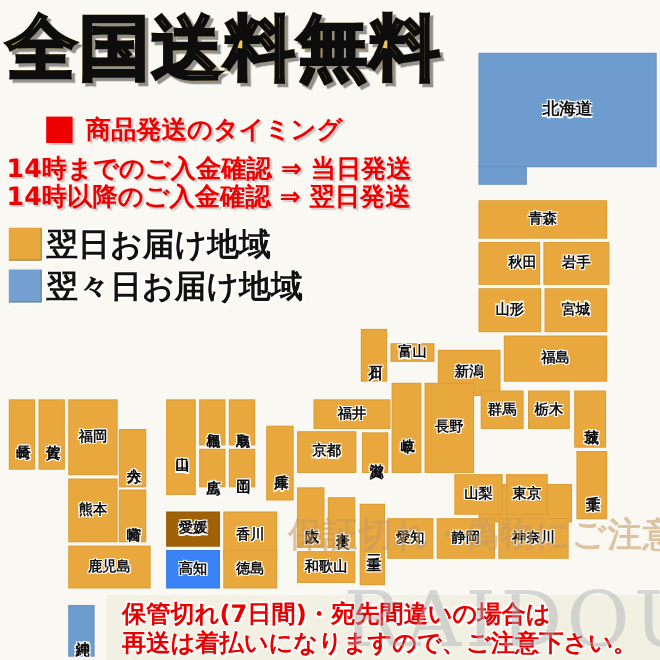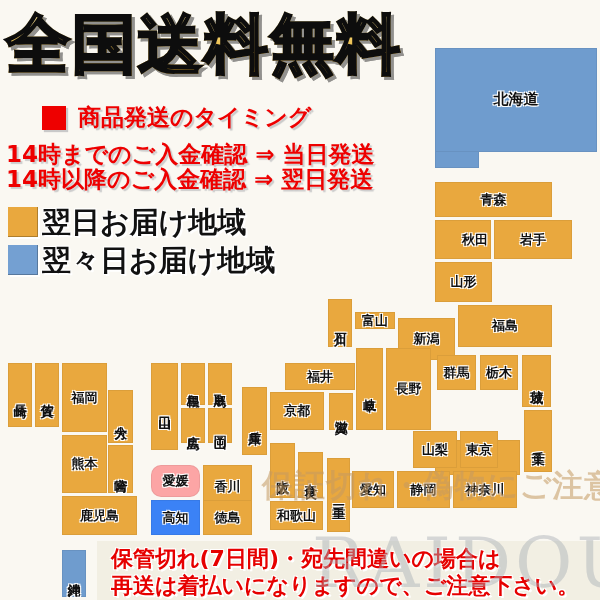--- a/index.html
+++ b/index.html
@@ -109,26 +109,29 @@
       <div class="shape" style="left: 435px; top: 150px; width: 44px; height: 18px; background: rgb(111, 156, 206);"></div>
       <div class="blk" style="left: 435px; top: 48px; width: 162px; height: 104px; background: rgb(111, 156, 206); font-size: 15px;">
         <span>北海道</span>
       </div>
       <div class="blk" style="left: 435px; top: 182px; width: 117px; height: 35px; background: rgb(233, 168, 62);">
         <span>青森</span>
       </div>
       <div class="blk" style="left: 435px; top: 220px; width: 56px; height: 39px; background: rgb(233, 168, 62); padding-left: 24px;">
         <span>秋田</span>
       </div>
-      <div class="blk" style="left: 494px; top: 220px; width: 78px; height: 39px; background: rgb(233, 168, 62);">
+      <div class="blk" style="left: 494px; top: 220px; width: 60px; height: 39px; background: rgb(233, 168, 62);">
         <span>岩手</span>
       </div>
       <div class="blk" style="left: 435px; top: 262px; width: 57px; height: 40px; background: rgb(233, 168, 62);">
         <span>山形</span>
       </div>
+      <div class="blk" style="left: 495px; top: 262px; width: 57px; height: 40px; background: rgb(233, 168, 62);">
+        <span>宮城</span>
+      </div>
       <div class="blk" style="left: 398px; top: 318px; width: 57px; height: 42px; background: rgb(233, 168, 62);">
         <span>新潟</span>
       </div>
       <div class="blk" style="left: 458px; top: 305px; width: 94px; height: 42px; background: rgb(233, 168, 62);">
         <span>福島</span>
       </div>
       <div class="blk vert" style="left: 328px; top: 299px; width: 24px; height: 48px; background: rgb(233, 168, 62);">
         <span>石川</span>
       </div>
       <div class="blk" style="left: 355px; top: 312px; width: 40px; height: 17px; background: rgb(233, 168, 62);">
@@ -202,21 +205,21 @@
       </div>
       <div class="blk vert" style="left: 181px; top: 408px; width: 24px; height: 35px; background: rgb(233, 168, 62);">
         <span>広島</span>
       </div>
       <div class="blk vert" style="left: 208px; top: 408px; width: 24px; height: 35px; background: rgb(233, 168, 62);">
         <span>岡山</span>
       </div>
       <div class="blk vert" style="left: 151px; top: 363px; width: 27px; height: 87px; background: rgb(233, 168, 62);">
         <span>山口</span>
       </div>
-      <div class="blk" style="left: 151px; top: 465px; width: 49px; height: 32px; background: #fca5a5; border-radius: 10px;">
+      <div class="blk" style="left: 151px; top: 465px; width: 49px; height: 32px; background: #a16207;">
         <span>愛媛</span>
       </div>
       <div class="blk" style="left: 203px; top: 465px; width: 49px; height: 44px; background: rgb(233, 168, 62);">
         <span>香川</span>
       </div>
       <div class="blk" style="left: 151px; top: 500px; width: 49px; height: 35px; background: #3b82f6; align-items: center;">
         <span>高知</span>
       </div>
       <div class="blk" style="left: 203px; top: 500px; width: 49px; height: 35px; background: rgb(233, 168, 62);">
         <span>徳島</span>

